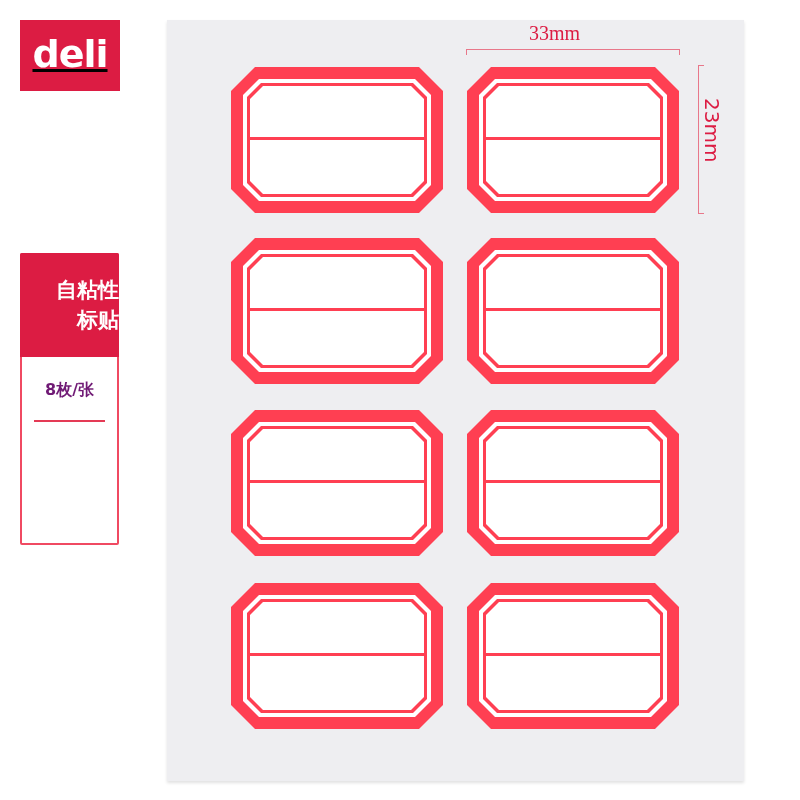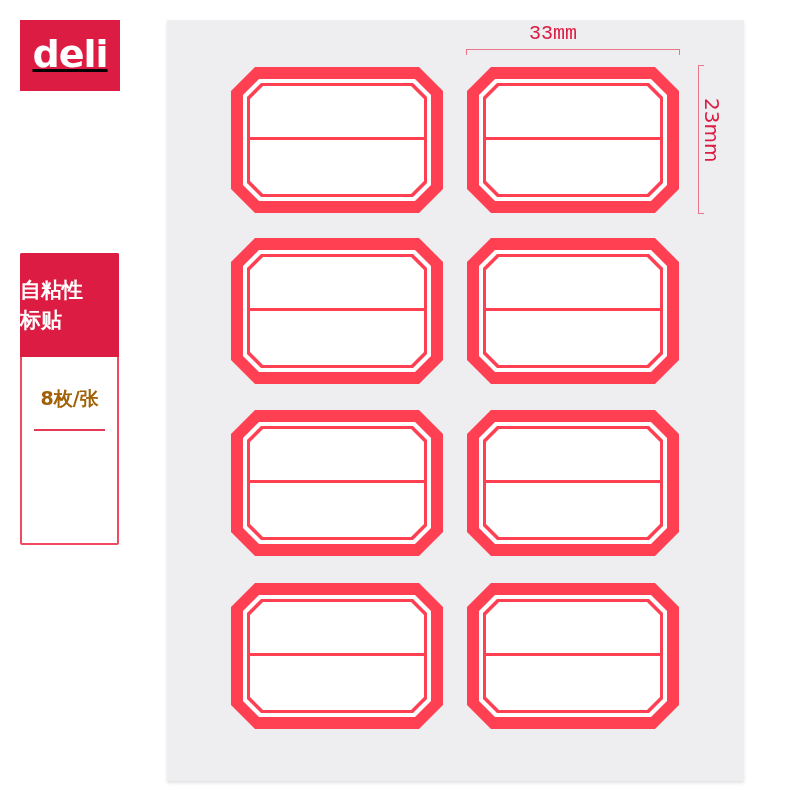--- a/index.html
+++ b/index.html
@@ -16,40 +16,40 @@
   .logo span {
     color: #fff; font-weight: bold; font-size: 38px; letter-spacing: -1px;
     font-family: "DejaVu Sans", sans-serif; margin-top: -4px;
   }
   .spec-panel {
     position: absolute; left: 20px; top: 253px; width: 99px; height: 292px;
     border: 2px solid #f04a62; box-sizing: border-box; border-radius: 2px;
     background: #fff;
   }
   .spec-header {
-    background: #dc1c43; height: 104px; margin: -2px -2px 12px -2px;
+    background: #dc1c43; height: 104px; margin: -2px -2px 3px -2px;
     border-radius: 2px 2px 0 0;
-    display: flex; flex-direction: column; align-items: flex-start; justify-content: center;
+    display: flex; flex-direction: column; align-items: flex-end; justify-content: center;
     color: #fff; font-weight: bold; font-size: 21px; line-height: 30px;
   }
   .spec-row {
     height: 60px; display: flex; align-items: center; justify-content: center;
-    color: #a16207; font-weight: bold; font-size: 19px; white-space: nowrap;
+    color: #701a75; font-weight: bold; font-size: 16px; white-space: nowrap;
   }
   .spec-divider { height: 1px; background: #e43a55; margin: 0 12px; }
   .sheet {
     position: absolute; left: 167px; top: 20px; width: 577px; height: 761px;
     background: #eeeef1;
     box-shadow: 0 2px 3px rgba(0,0,0,0.12);
   }
   .label { position: absolute; width: 212px; height: 146px; }
   .label svg { width: 100%; height: 100%; display: block; }
   .dim-text {
     position: absolute; color: #dc1c43; font-size: 20px;
-    font-family: Liberation Mono, monospace;
+    font-family: Liberation Serif, serif;
   }
   .dim-line-h {
     position: absolute; height: 5px; border-top: 1px solid #e8778a;
     border-left: 1px solid #e8778a; border-right: 1px solid #e8778a;
   }
   .dim-line-v {
     position: absolute; width: 5px; border-left: 1px solid #e8778a;
     border-top: 1px solid #e8778a; border-bottom: 1px solid #e8778a;
   }
   .vert-text {

